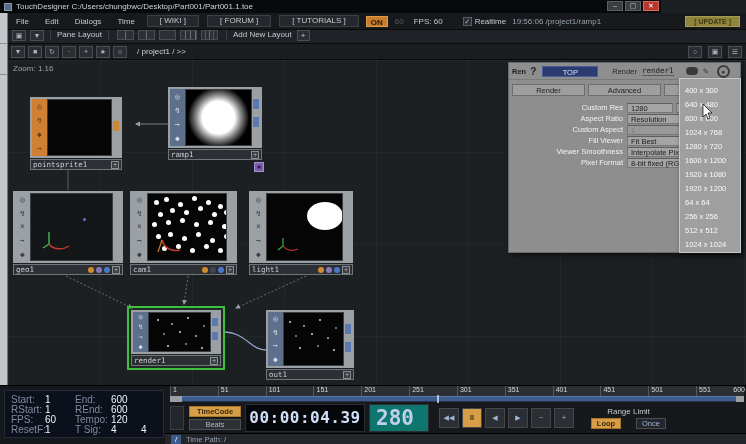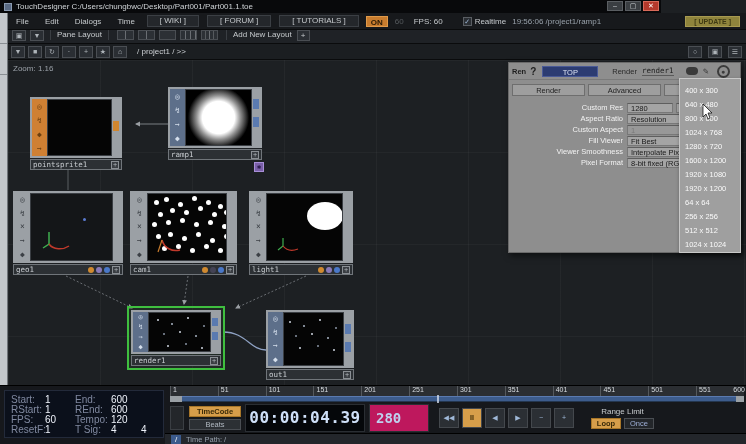--- a/index.html
+++ b/index.html
@@ -152,29 +152,29 @@
   .controls{position:absolute;left:170px;right:0;top:16px;height:31px;display:flex;align-items:center;}
   .optbtn{width:14px;height:24px;background:#23262a;border:1px solid #3a3e43;margin-right:5px;}
   .tc-col{display:flex;flex-direction:column;gap:2px;margin-right:4px;}
   .tc-btn{width:52px;height:11px;background:#d79e4a;color:#3a2a08;font-size:7.5px;font-weight:bold;
           text-align:center;line-height:10px;border:1px solid #a87628;}
   .beats-btn{width:52px;height:11px;background:#2c3034;color:#b0b8c0;font-size:7.5px;text-align:center;
              line-height:10px;border:1px solid #4a4e53;}
   .tcdisp{width:120px;height:28px;background:#05070a;border:1px solid #2a2e33;color:#cfe0f8;
           font-family:"DejaVu Sans Mono",monospace;font-size:16px;font-weight:bold;text-align:center;
           line-height:26px;margin-right:4px;letter-spacing:0.5px;}
-  .frdisp{width:60px;height:28px;background:#be185d;border:1px solid #2a2e33;color:#bfd0ee;
-          font-family:"DejaVu Sans Mono",monospace;font-size:14px;font-weight:bold;text-align:left;
+  .frdisp{width:60px;height:28px;background:#0f766e;border:1px solid #2a2e33;color:#bfd0ee;
+          font-family:"DejaVu Sans Mono",monospace;font-size:21px;font-weight:bold;text-align:left;
           padding-left:6px;line-height:26px;margin-right:10px;}
   .tpbtn{width:20px;height:20px;background:#2b2f34;border:1px solid #44484d;color:#9fb8d8;
          font-size:7px;text-align:center;line-height:18px;margin-right:3px;}
   .tpbtn.pause{background:#d79e4a;color:#3a2a08;font-weight:bold;}
   .range{margin-left:14px;display:flex;flex-direction:column;align-items:center;gap:2px;}
   .range-label{font-size:8px;color:#c6cacd;}
-  .range-btns{display:flex;gap:3px;}
+  .range-btns{display:flex;gap:15px;}
   .loop-btn{width:30px;height:11px;background:#d79e4a;color:#3a2a08;font-size:7.5px;font-weight:bold;
             text-align:center;line-height:10px;border:1px solid #a87628;}
   .once-btn{width:30px;height:11px;background:#23262a;color:#9fb0d8;font-size:7.5px;text-align:center;
             line-height:10px;border:1px solid #4a4e53;}
   .timepath{position:absolute;left:165px;right:0;top:47px;height:12px;background:#23262b;
             border-top:1px solid #000;display:flex;align-items:center;font-size:7.5px;color:#98a1ac;}
   .tp-chip{width:10px;height:10px;background:#3b5a8c;color:#fff;font-size:8px;text-align:center;
            line-height:10px;margin:0 5px 0 6px;}
   .infopanel{position:absolute;left:4px;top:4px;width:160px;height:48px;background:#0b101b;
              border:1px solid #232a3a;padding:3px 0 0 6px;font-size:10px;}

